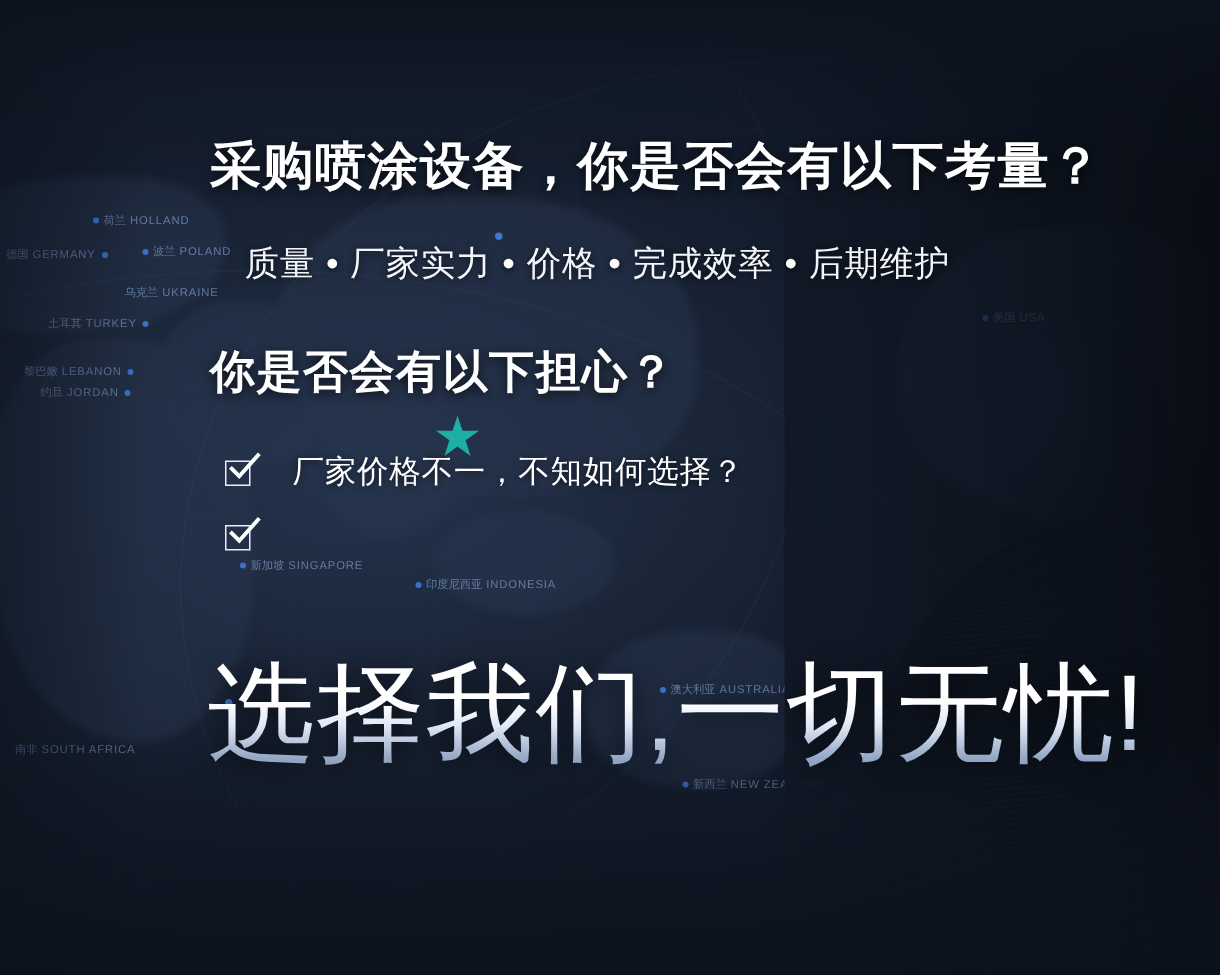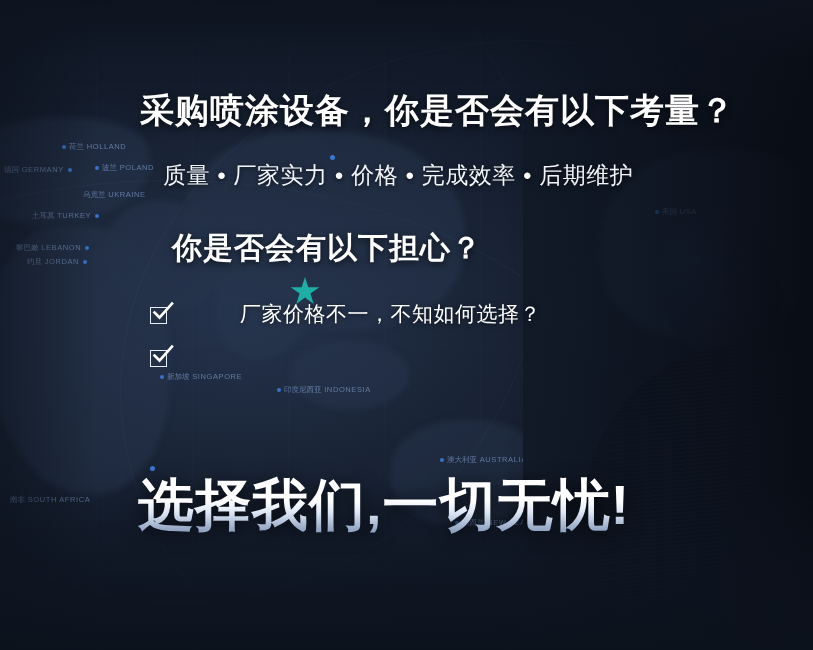--- a/index.html
+++ b/index.html
@@ -174,21 +174,20 @@
 
   .headline-2 {
     position: absolute;
     left: 140px; top: 228px;
     font-size: 30px;
     font-weight: bold;
     color: #ffffff;
     letter-spacing: 1px;
     text-shadow: 0 2px 7px rgba(0,0,0,.7);
     white-space: nowrap;
-    margin-left: 32px;
   }
 
   .worry-list {
     position: absolute;
     left: 148px; top: 300px;
     width: 470px;
   }
   .worry-item {
     position: relative;
     height: 43px;
@@ -212,28 +211,27 @@
     overflow: visible;
   }
   .worry-text {
     position: absolute;
     left: 47px; top: 0;
     font-size: 21px;
     color: #ffffff;
     letter-spacing: .5px;
     white-space: nowrap;
     text-shadow: 0 1px 5px rgba(0,0,0,.6);
-    margin-left: 45px;
   }
 
   .slogan {
     position: absolute;
-    left: 138px; top: 468px;
-    font-size: 56px;
-    font-weight: bold;
+    left: 138px; top: 428px;
+    font-size: 72px;
+    font-weight: normal;
     letter-spacing: 1px;
     white-space: nowrap;
     background: linear-gradient(180deg, #ffffff 0%, #ffffff 42%, #dfe8f6 58%, #97a9c6 80%, #6f86ab 100%);
     -webkit-background-clip: text;
     background-clip: text;
     color: transparent;
     -webkit-text-fill-color: transparent;
     filter: drop-shadow(0 3px 9px rgba(0,0,0,.75));
   }
 </style>

